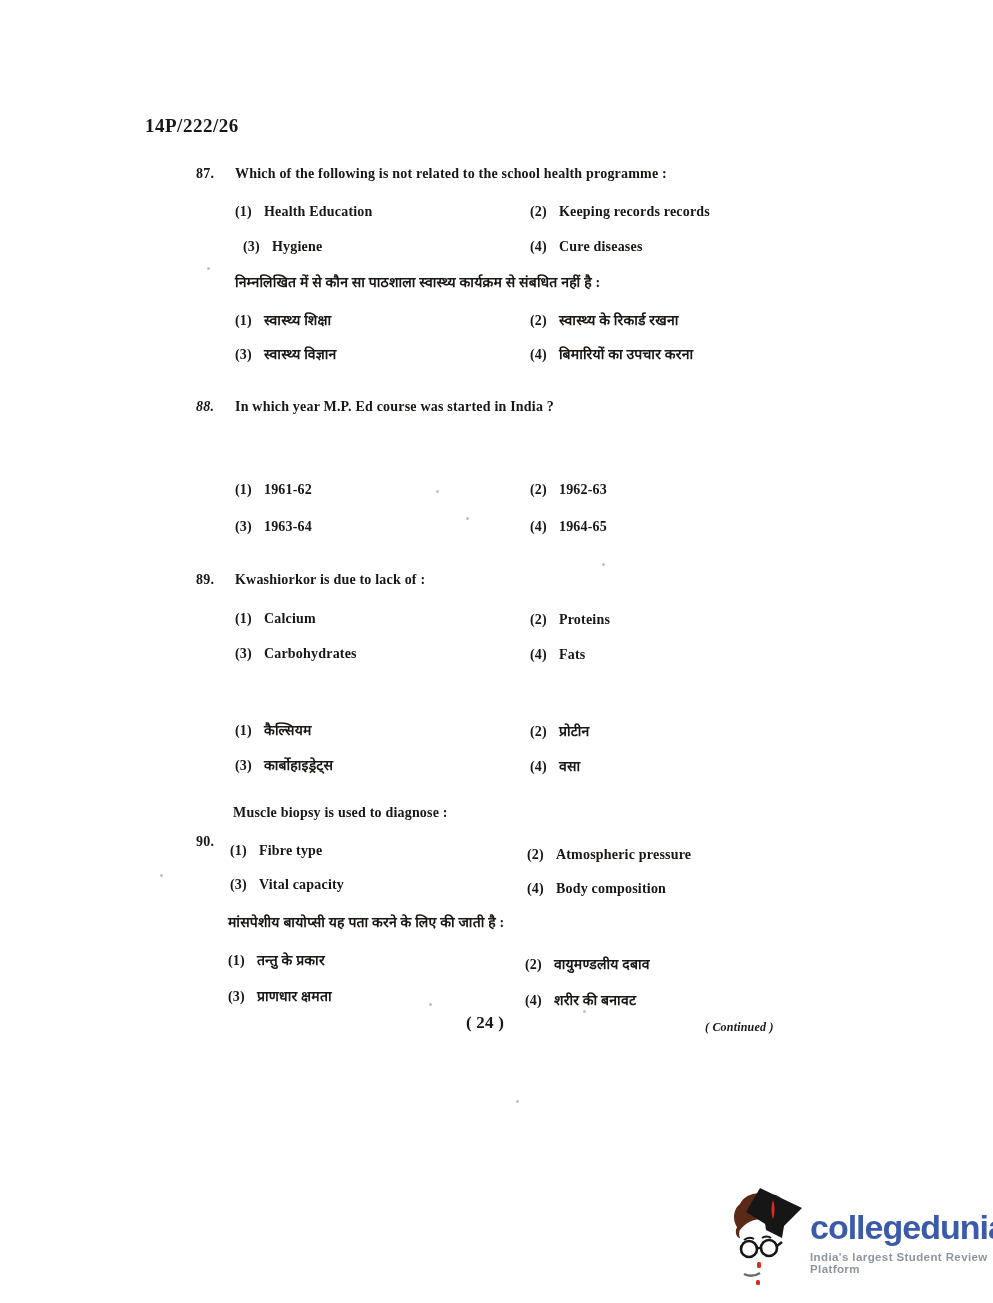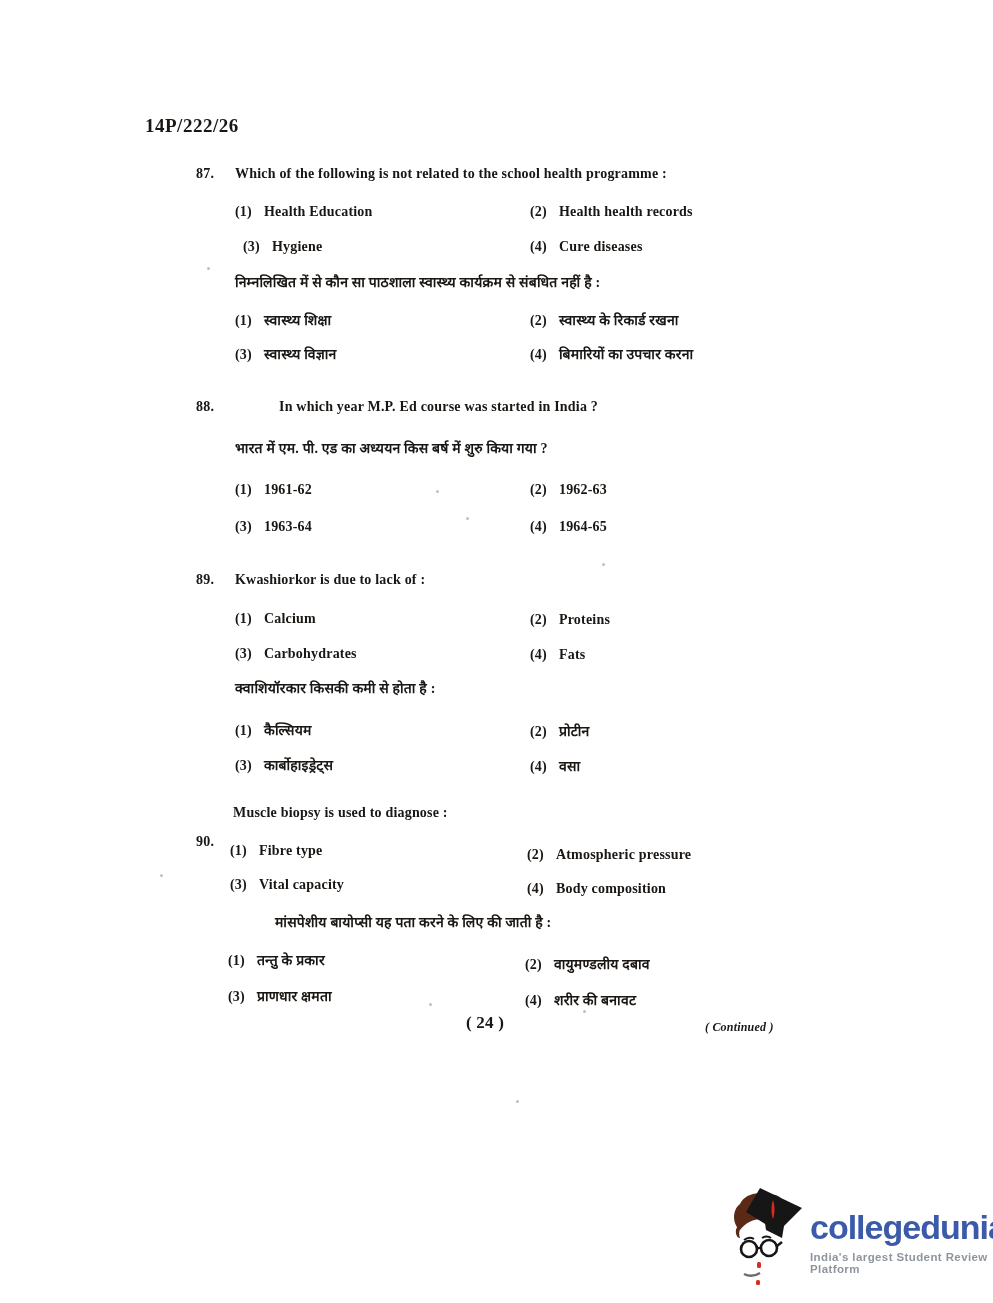--- a/index.html
+++ b/index.html
@@ -65,64 +65,62 @@
 <body>
 
 <div class="page">
 
   <span class="t code" style="left:145px; top:115px;">14P/222/26</span>
 
   <span class="t" style="left:196px; top:166px;">87.</span>
   <span class="t" style="left:235px; top:166px;">Which of the following is not related to the school health programme :</span>
 
   <span class="t" style="left:235px; top:204px;"><span class="lbl">(1)</span><span>Health Education</span></span>
-  <span class="t" style="left:530px; top:204px;"><span class="lbl">(2)</span><span>Health health records</span></span>
+  <span class="t" style="left:530px; top:204px;"><span class="lbl">(2)</span><span>Keeping records records</span></span>
   <span class="t" style="left:235px; top:239px;margin-left:8px;"><span class="lbl">(3)</span><span>Hygiene</span></span>
   <span class="t" style="left:530px; top:239px;"><span class="lbl">(4)</span><span>Cure diseases</span></span>
 
   <span class="t hi" style="left:235px; top:272px;">निम्नलिखित में से कौन सा पाठशाला स्वास्थ्य कार्यक्रम से संबधित नहीं है :</span>
 
   <span class="t hi" style="left:235px; top:310px;"><span class="lbl">(1)</span><span>स्वास्थ्य शिक्षा</span></span>
   <span class="t hi" style="left:530px; top:310px;"><span class="lbl">(2)</span><span>स्वास्थ्य के रिकार्ड रखना</span></span>
   <span class="t hi" style="left:235px; top:344px;"><span class="lbl">(3)</span><span>स्वास्थ्य विज्ञान</span></span>
   <span class="t hi" style="left:530px; top:344px;"><span class="lbl">(4)</span><span>बिमारियों का उपचार करना</span></span>
 
-  <span class="t" style="left:196px; top:399px;">88.</span>
-  <span class="t" style="left:235px; top:399px;margin-left:44px;">In which year M.P. Ed course was started in India ?</span>
-  <span class="t hi" style="left:235px; top:438px;">भारत में एम. पी. एड का अध्ययन किस बर्ष में शुरु किया गया ?</span>
+  <span class="t" style="left:196px; top:399px;font-style:italic;">88.</span>
+  <span class="t" style="left:235px; top:399px;">In which year M.P. Ed course was started in India ?</span>
 
   <span class="t" style="left:235px; top:482px;"><span class="lbl">(1)</span><span>1961-62</span></span>
   <span class="t" style="left:530px; top:482px;"><span class="lbl">(2)</span><span>1962-63</span></span>
   <span class="t" style="left:235px; top:519px;"><span class="lbl">(3)</span><span>1963-64</span></span>
   <span class="t" style="left:530px; top:519px;"><span class="lbl">(4)</span><span>1964-65</span></span>
 
   <span class="t" style="left:196px; top:572px;">89.</span>
   <span class="t" style="left:235px; top:572px;">Kwashiorkor is due to lack of :</span>
 
   <span class="t" style="left:235px; top:611px;"><span class="lbl">(1)</span><span>Calcium</span></span>
   <span class="t" style="left:530px; top:612px;"><span class="lbl">(2)</span><span>Proteins</span></span>
   <span class="t" style="left:235px; top:646px;"><span class="lbl">(3)</span><span>Carbohydrates</span></span>
   <span class="t" style="left:530px; top:647px;text-align:right;"><span class="lbl">(4)</span><span>Fats</span></span>
 
-  <span class="t hi" style="left:235px; top:678px;">क्वाशियॉरकार किसकी कमी से होता है :</span>
 
   <span class="t hi" style="left:235px; top:720px;"><span class="lbl">(1)</span><span>कैल्सियम</span></span>
   <span class="t hi" style="left:530px; top:721px;"><span class="lbl">(2)</span><span>प्रोटीन</span></span>
   <span class="t hi" style="left:235px; top:755px;"><span class="lbl">(3)</span><span>कार्बोहाइड्रेट्स</span></span>
   <span class="t hi" style="left:530px; top:756px;"><span class="lbl">(4)</span><span>वसा</span></span>
 
   <span class="t" style="left:196px; top:834px;">90.</span>
   <span class="t" style="left:233px; top:805px;">Muscle biopsy is used to diagnose :</span>
 
   <span class="t" style="left:230px; top:843px;"><span class="lbl">(1)</span><span>Fibre type</span></span>
   <span class="t" style="left:527px; top:847px;text-align:center;"><span class="lbl">(2)</span><span>Atmospheric pressure</span></span>
   <span class="t" style="left:230px; top:877px;"><span class="lbl">(3)</span><span>Vital capacity</span></span>
   <span class="t" style="left:527px; top:881px;"><span class="lbl">(4)</span><span>Body composition</span></span>
 
-  <span class="t hi" style="left:228px; top:912px;margin-left:47px;">मांसपेशीय बायोप्सी यह पता करने के लिए की जाती है :</span>
+  <span class="t hi" style="left:228px; top:912px;">मांसपेशीय बायोप्सी यह पता करने के लिए की जाती है :</span>
 
   <span class="t hi" style="left:228px; top:950px;"><span class="lbl">(1)</span><span>तन्तु के प्रकार</span></span>
   <span class="t hi" style="left:525px; top:954px;"><span class="lbl">(2)</span><span>वायुमण्डलीय दबाव</span></span>
   <span class="t hi" style="left:228px; top:986px;"><span class="lbl">(3)</span><span>प्राणधार क्षमता</span></span>
   <span class="t hi" style="left:525px; top:990px;"><span class="lbl">(4)</span><span>शरीर की बनावट</span></span>
 
   <span class="t" style="left:466px; top:1013px; font-size:17px;">( 24 )</span>
   <span class="t continued" style="left:705px; top:1020px; font-size:12px;">( Continued )</span>
 
   <span class="speck" style="left:207px; top:267px;"></span>

